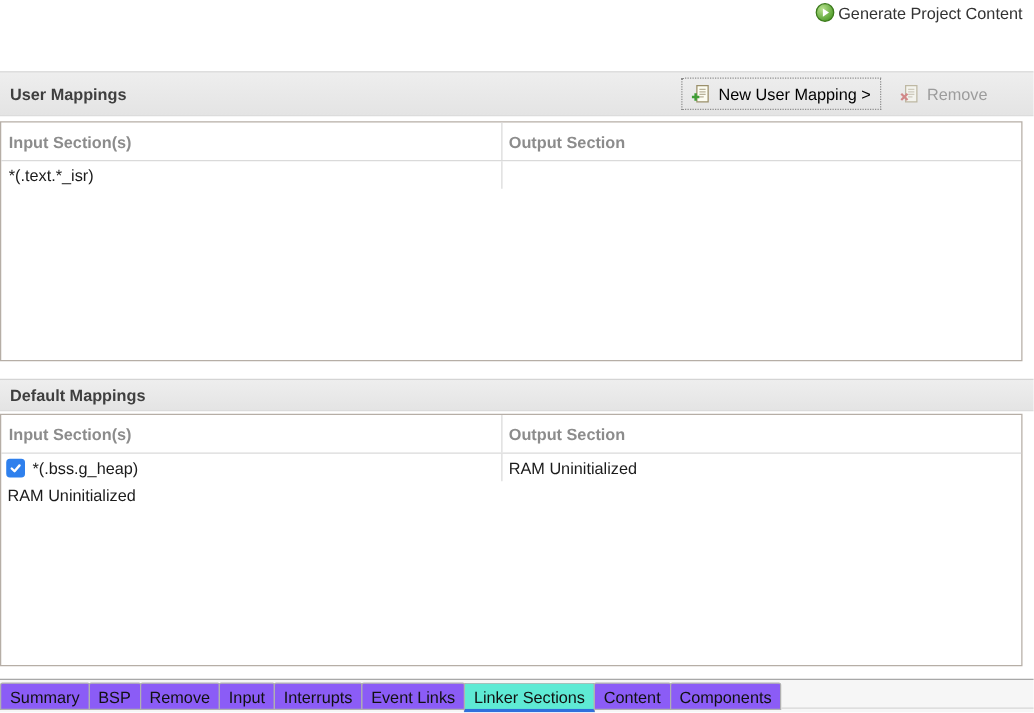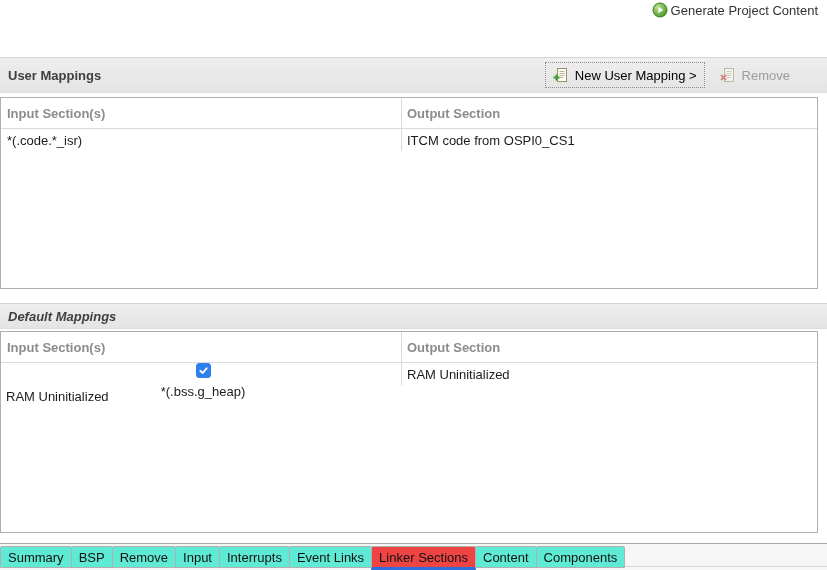--- a/index.html
+++ b/index.html
@@ -27,21 +27,21 @@
 
   
   .section-bar {
     background: linear-gradient(#eeeeee, #e4e4e4);
     border-top: 1px solid #d4d4d4;
     border-bottom: 1px solid #dcdcdc;
     display: flex; align-items: center;
     padding-left: 8px;
   }
   .user-bar { height: 36px; }
-  .default-bar { height: 26px; margin-bottom: 2px; font-style: italic; }
+  .default-bar { height: 26px; margin-bottom: 2px; }
   .section-title { font-weight: bold; color: #3f3f3f; }
   .bar-actions {
     margin-left: auto; display: flex; align-items: center;
     padding-right: 30px; gap: 8px;
   }
   .btn {
     display: flex; align-items: center; gap: 6px;
     background: transparent; border: none; font: inherit;
     padding: 4px 7px; cursor: pointer; white-space: nowrap;
   }
@@ -61,21 +61,21 @@
   .t-header { display: flex; height: 31px; border-bottom: 1px solid #dadada; flex: none; }
   .t-header .c1, .t-header .c2 {
     display: flex; align-items: center;
     font-weight: bold; color: var(--header-gray, #8c8c8c);
   }
   .c1 { width: 401px; border-right: 1px solid #dadada; padding-left: 6px; flex: none; }
   .c2 { flex: 1; padding-left: 5px; }
   .t-row { display: flex; height: 22px; flex: none; }
   .t-row .c1, .t-row .c2 { display: flex; align-items: center; }
   .t-row .c1 { padding-left: 6px; }
-  .t-row.check-row .c1 { padding-left: 4px; gap: 6px; flex-direction: column; }
+  .t-row.check-row .c1 { padding-left: 4px; gap: 6px; }
   .t-fill { flex: 1; }
 
   
   .checkbox {
     width: 15px; height: 15px; flex: none;
     border: 1px solid #9a9a9a; border-radius: 3px; background: #fff;
     display: flex; align-items: center; justify-content: center;
     cursor: pointer;
   }
   .checkbox svg { visibility: hidden; }
@@ -87,28 +87,28 @@
 
   
   .tabstrip {
     position: absolute; left: 0; bottom: 0; width: 827px; height: 27px;
     background: #f6f6f6; border-top: 1px solid #a8a8a8;
     padding-top: 2px;
     display: flex; align-items: flex-start;
   }
   .tab {
     height: 22px; display: flex; align-items: center;
-    padding: 0 7px; background: #5eead4;
+    padding: 0 7px; background: #8b5cf6;
     border: 1px solid #b0b0b0; margin-left: -1px;
     border-radius: 2px 2px 0 0;
     color: #111; cursor: pointer; white-space: nowrap;
   }
   .tab:first-child { margin-left: 0; }
   .tab.active {
-    background: #ef4444;
+    background: #5eead4;
     border-bottom: 3px solid var(--tab-blue, #2f6fdc);
     height: 24px;
   }
   .tab-fill { flex: 1; align-self: stretch; border-bottom: 1px solid #d6d6d6; margin-bottom: 3px; }
 </style>
 </head>
 <body>
 
 <div class="app">
 
@@ -149,22 +149,21 @@
       </button>
     </div>
   </div>
 
   <div class="table user-table">
     <div class="t-header">
       <div class="c1">Input Section(s)</div>
       <div class="c2">Output Section</div>
     </div>
     <div class="t-row">
-      <div class="c1">*(.code.*_isr)</div>
-      <div class="c2">ITCM code from OSPI0_CS1</div>
+      <div class="c1">*(.text.*_isr)</div>
     </div>
     <div class="t-fill"></div>
   </div>
 
   <div class="section-bar default-bar">
     <span class="section-title">Default Mappings</span>
   </div>
 
   <div class="table default-table">
     <div class="t-header">

